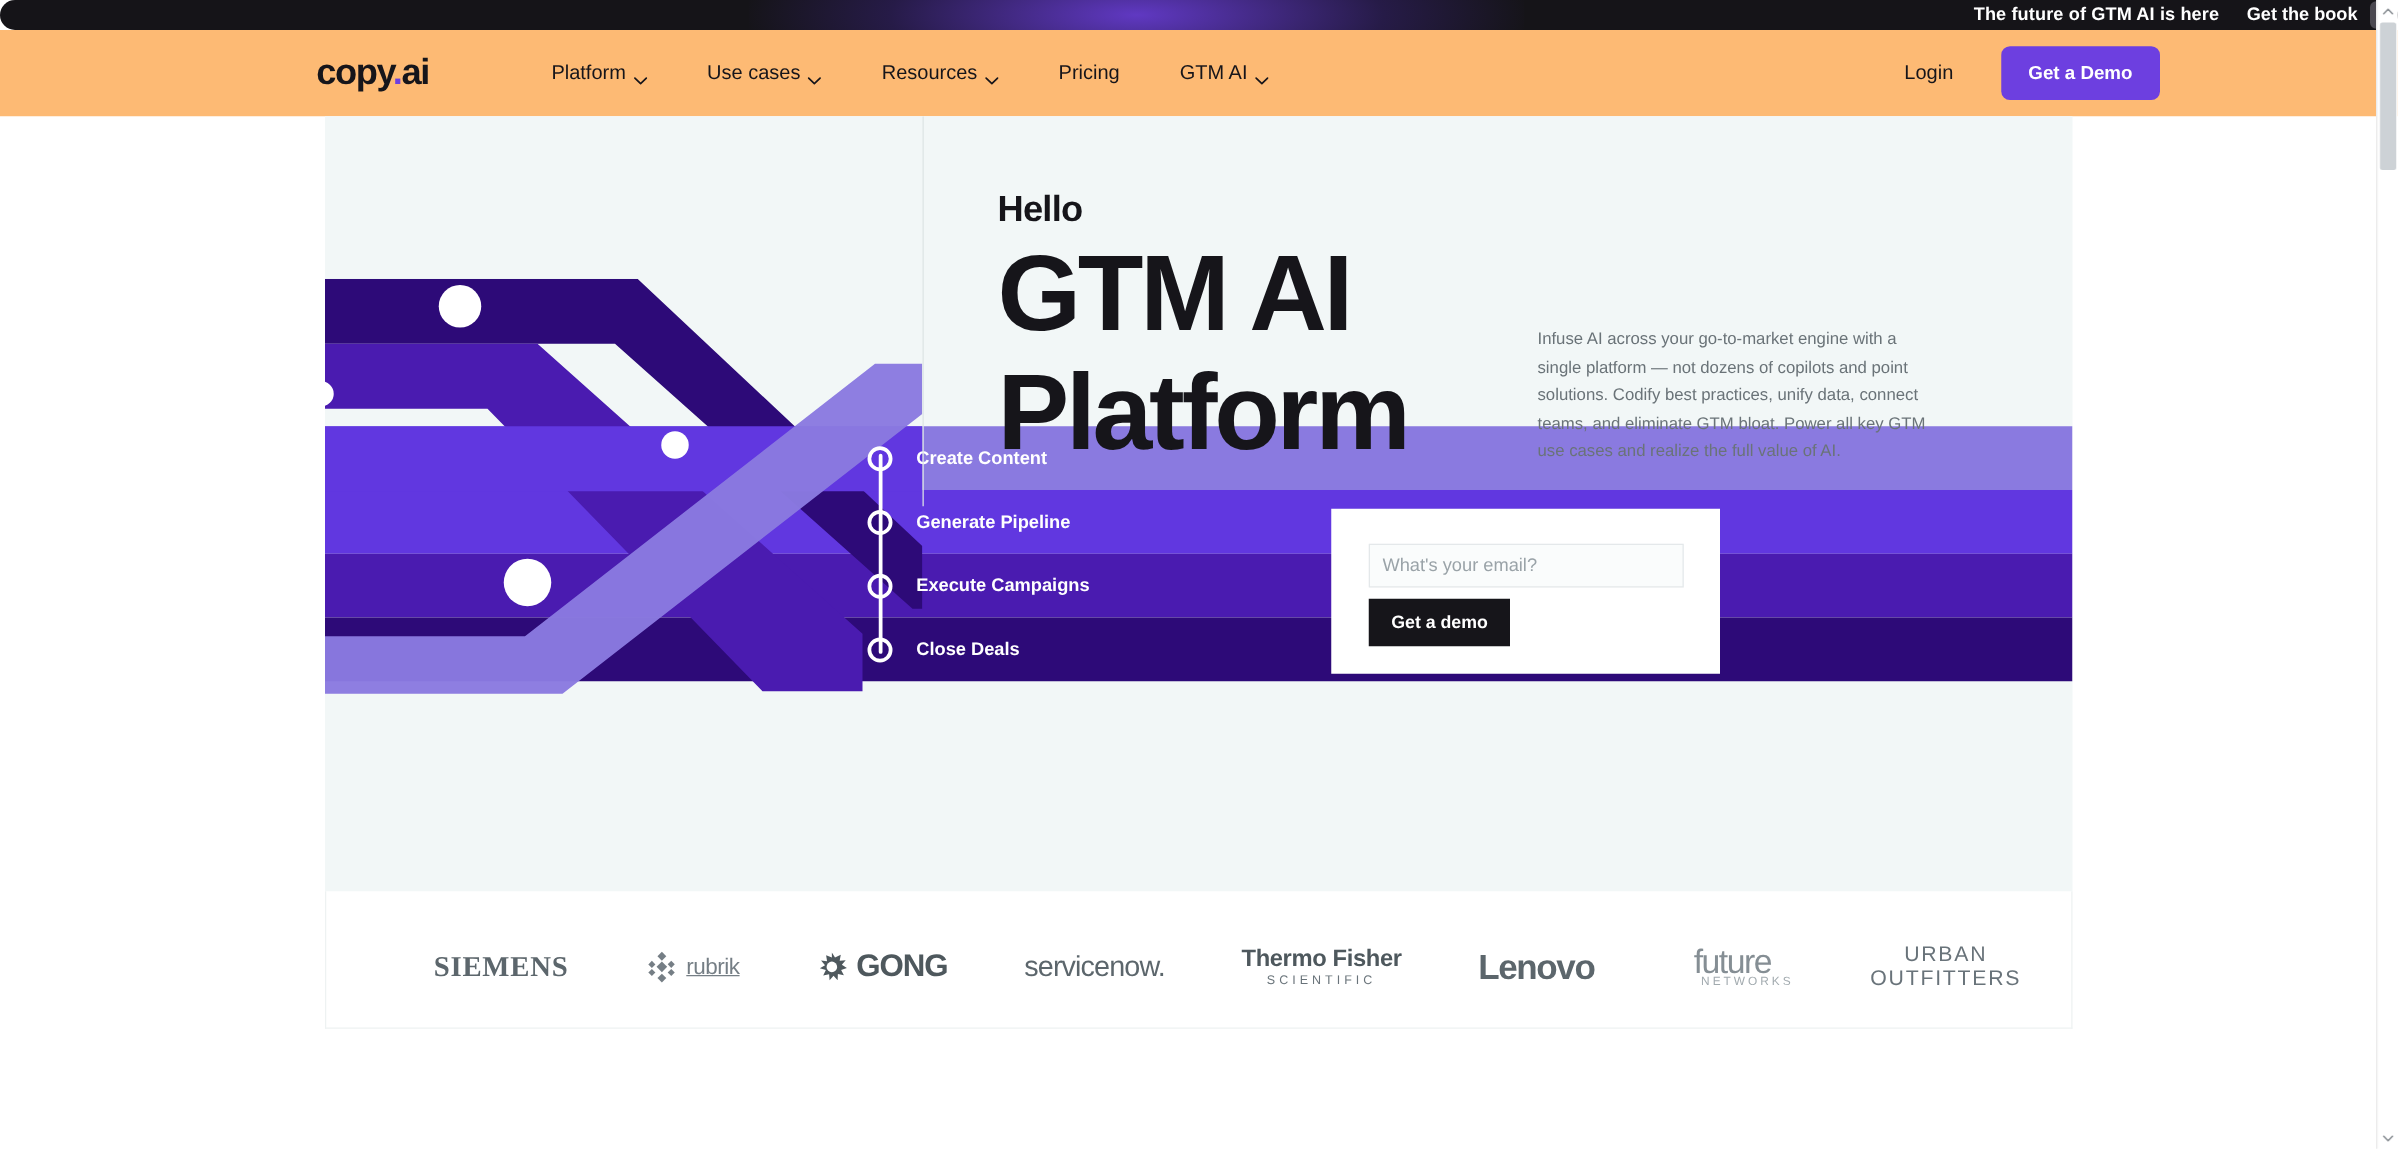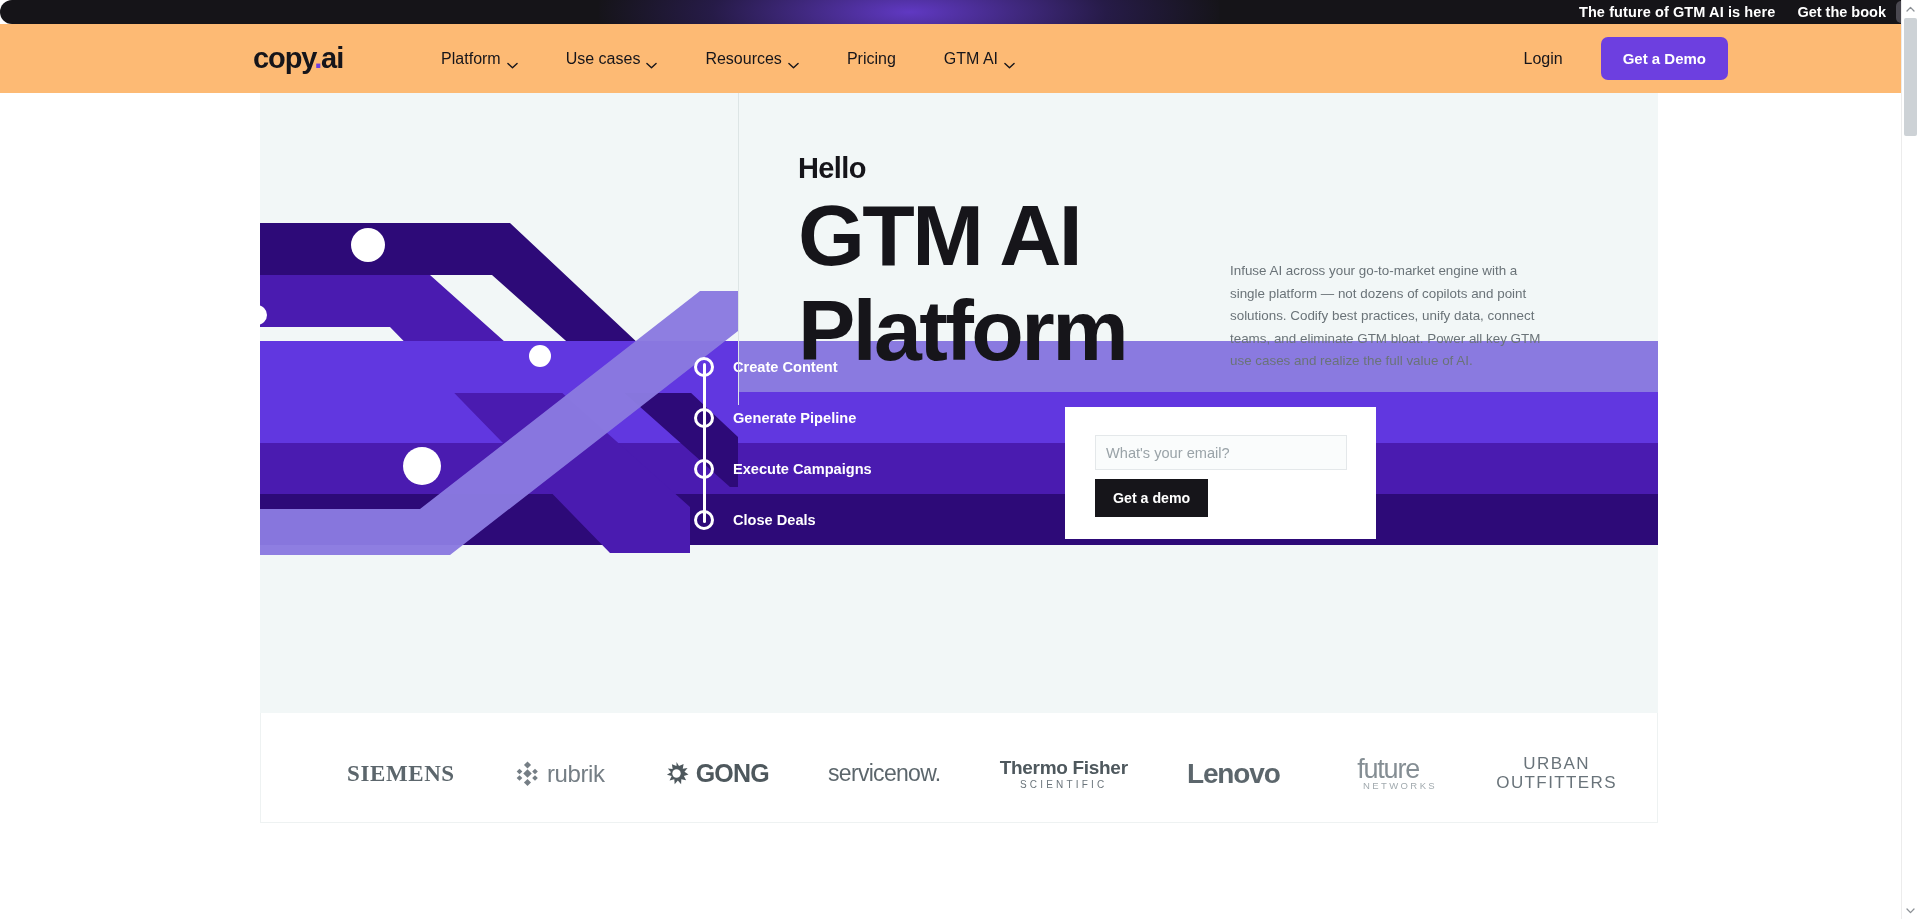--- a/index.html
+++ b/index.html
@@ -300,21 +300,21 @@
   }
   .logo-cell {
     display: flex;
     align-items: center;
     justify-content: center;
     gap: 7px;
     color: #5d686f;
     opacity: .92;
   }
   .lg-siemens { font-size: 23px; font-weight: 700; letter-spacing: .6px; font-family: "Liberation Serif", serif; color: #4f5a60; margin-left: 46px; }
-  .lg-rubrik { font-size: 24px; letter-spacing: -.4px; color: #6a747b; }
+  .lg-rubrik { font-size: 18px; letter-spacing: -.4px; color: #6a747b; text-decoration: underline; }
   .lg-gong { font-size: 25px; font-weight: 700; letter-spacing: -.8px; color: #3f4a50; }
   .lg-servicenow { font-size: 23px; letter-spacing: -.7px; color: #4f5a60; font-weight: 400; }
   .lg-thermo-wrap { text-align: center; line-height: 1; }
   .lg-thermo1 { font-size: 19px; font-weight: 700; color: #3f4a50; letter-spacing: -.3px; }
   .lg-thermo2 { font-size: 10px; letter-spacing: 3.2px; color: #5d686f; margin-top: 3px; }
   .lg-lenovo { font-size: 28px; font-weight: 700; letter-spacing: -1.1px; color: #4f5a60; }
   .lg-juniper-wrap { text-align: center; line-height: 1; }
   .lg-juniper1 { font-size: 27px; letter-spacing: -1.2px; color: #7b858b; }
   .lg-juniper2 { font-size: 9.5px; letter-spacing: 2.4px; color: #9aa3a8; margin-top: -2px; margin-left: 24px; }
   .lg-urban-wrap { text-align: center; line-height: 1.1; }

